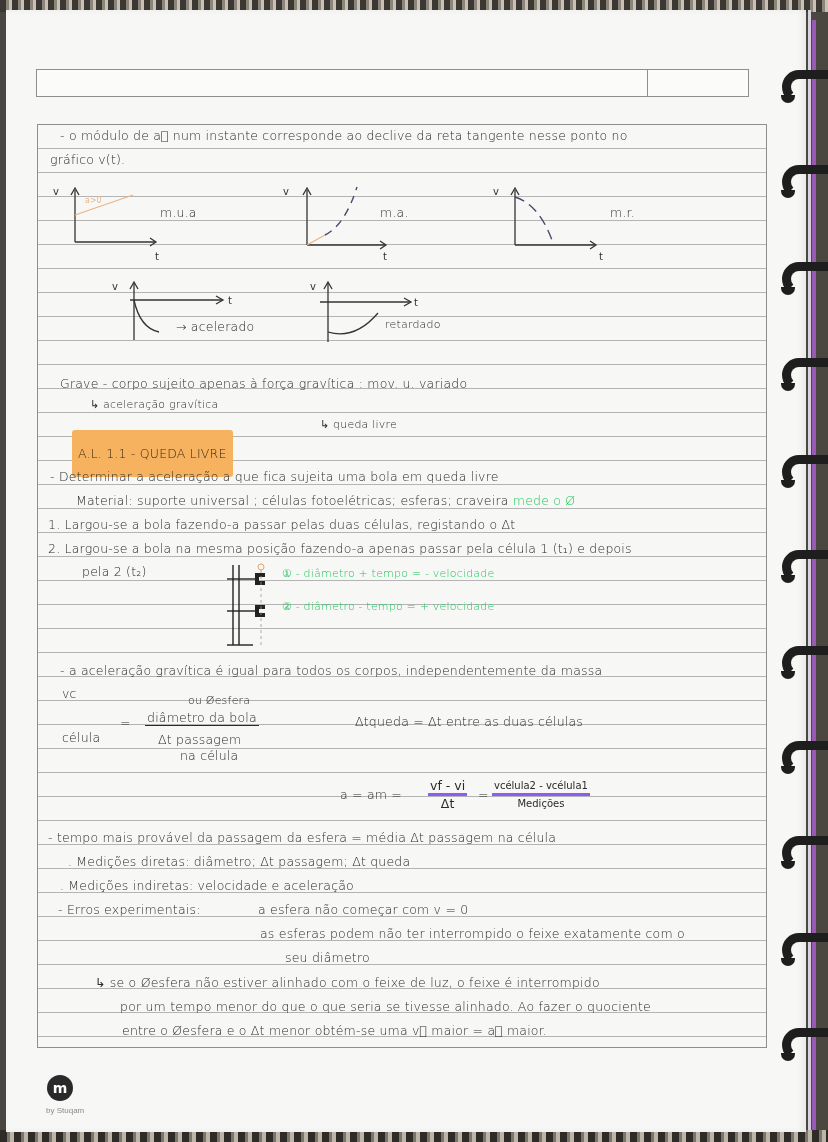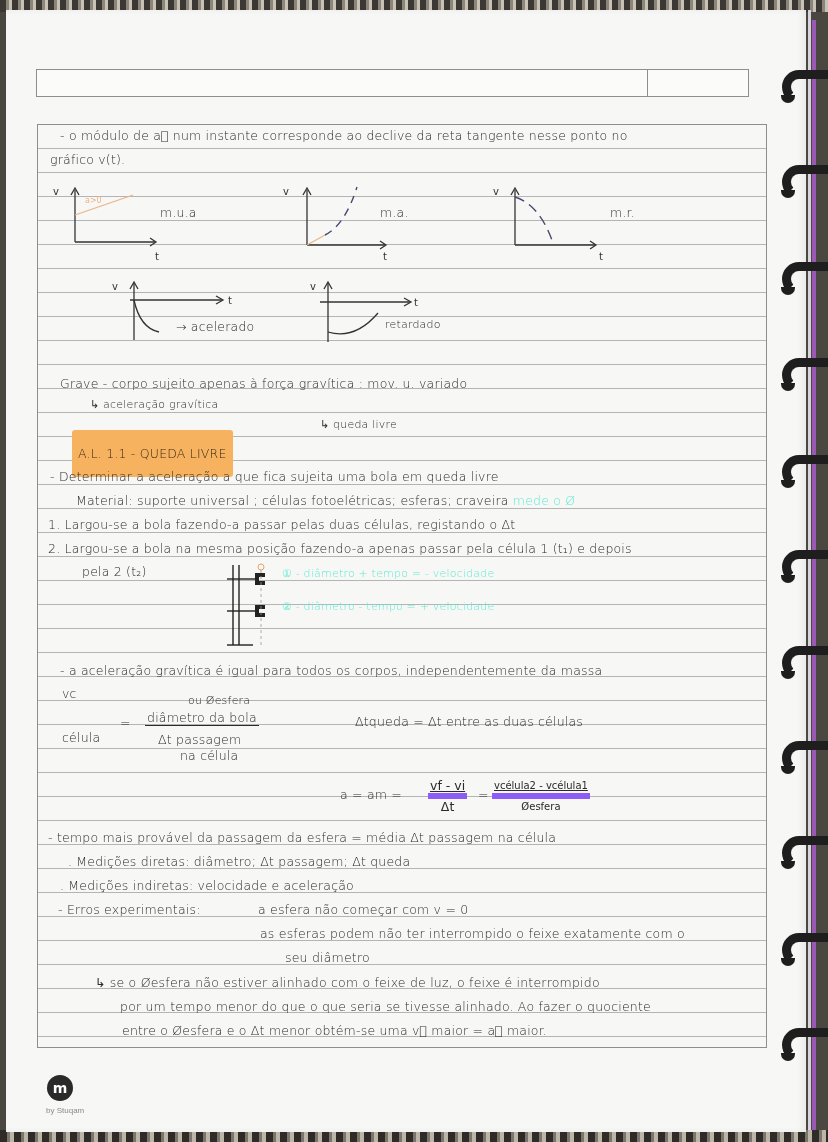--- a/index.html
+++ b/index.html
@@ -51,29 +51,29 @@
     border:1px solid #8e8e8e; box-sizing:border-box;
     background:
       repeating-linear-gradient(180deg, transparent 0 23px, #b4b4b4 23px 24px);
   }
   .hw {
     position:absolute; white-space:nowrap; color:#2a2a2a;
     font-family: "DejaVu Sans", sans-serif; font-size:12.5px; letter-spacing:0.2px;
     font-weight:300;
   }
   .small { font-size:11px; }
-  .faint { color:#5eead4; }
+  .faint { color:#22c55e; }
   .highlight {
     background:#f6b25e; padding:16px 6px; border-radius:3px; color:#3a2a1a;
   }
   .frac {
     position:absolute; display:inline-flex; flex-direction:column; align-items:center;
     font-size:12.5px; color:#2a2a2a; font-family:"DejaVu Sans", sans-serif;
   }
-  .frac .num { border-bottom:6px solid #8b5cf6; padding:0 2px; line-height:15px;text-decoration:underline; }
+  .frac .num { border-bottom:3px solid #8b5cf6; padding:0 2px; line-height:15px; }
   .frac .den { line-height:15px; }
   svg { position:absolute; overflow:visible; }
   .logo {
     position:absolute; left:47px; top:1075px; width:26px; height:26px; border-radius:50%;
     background:#2a2a2a; color:#fff; font-weight:bold; font-size:14px;
     display:flex; align-items:center; justify-content:center;
   }
   .logo-text {
     position:absolute; left:46px; top:1106px; font-size:8px; color:#8a8a8a;
     font-family:"Liberation Sans", sans-serif;
@@ -210,21 +210,21 @@
 <div class="hw" style="left:355px;top:714px">Δtqueda = Δt entre as duas células</div>
 
 <div class="hw" style="left:340px;top:787px">a = am =</div>
 <div class="frac" style="left:428px;top:778px">
   <span class="num">vf - vi</span>
   <span class="den">Δt</span>
 </div>
 <div class="hw" style="left:478px;top:787px">=</div>
 <div class="frac" style="left:492px;top:778px;font-size:10px">
   <span class="num">vcélula2 - vcélula1</span>
-  <span class="den">Øesfera</span>
+  <span class="den">Medições</span>
 </div>
 
 <div class="hw" style="left:48px;top:830px">- tempo mais provável da passagem da esfera = média Δt passagem na célula</div>
 <div class="hw" style="left:68px;top:854px">. Medições diretas: diâmetro; Δt passagem; Δt queda</div>
 <div class="hw" style="left:60px;top:878px">. Medições indiretas: velocidade e aceleração</div>
 <div class="hw" style="left:58px;top:902px">- Erros experimentais:</div>
 <div class="hw" style="left:258px;top:902px">a esfera não começar com v = 0</div>
 <div class="hw" style="left:260px;top:926px">as esferas podem não ter interrompido o feixe exatamente com o</div>
 <div class="hw" style="left:285px;top:950px">seu diâmetro</div>
 <div class="hw" style="left:95px;top:975px">↳ se o Øesfera não estiver alinhado com o feixe de luz, o feixe é interrompido</div>

